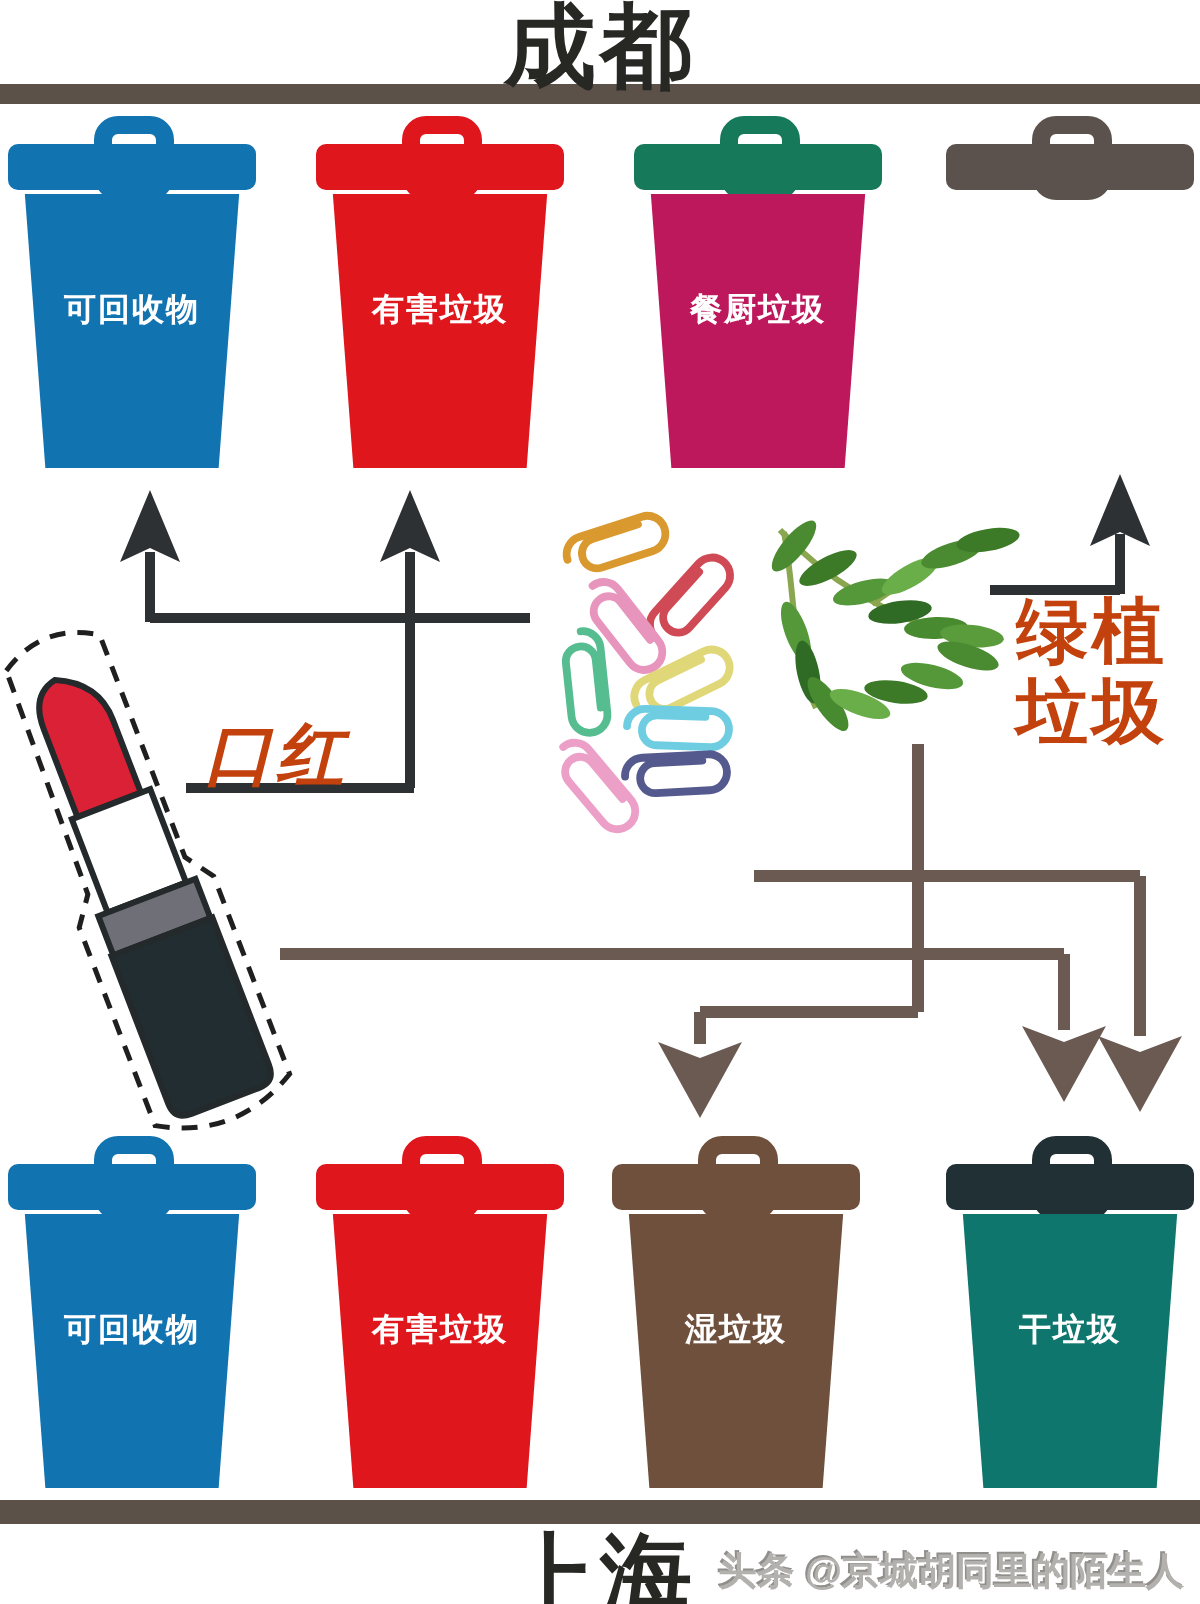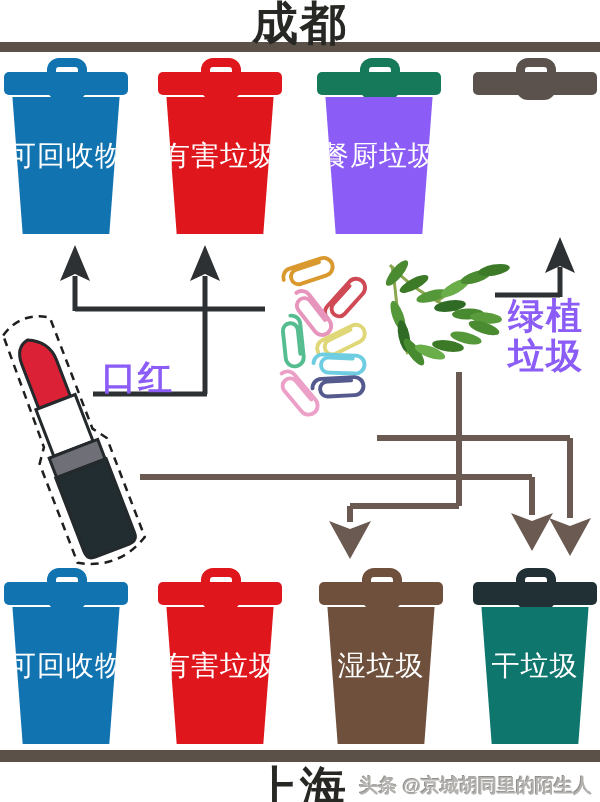--- a/index.html
+++ b/index.html
@@ -12,25 +12,25 @@
   .bar{position:absolute;left:0;width:600px;background:#5b5148;z-index:1;}
   .bar.top-bar{top:42px;height:10px;}
   .bar.bottom-bar{top:750px;height:12px;}
   .bin{position:absolute;width:124px;height:176px;z-index:2;}
   .bin-handle{position:absolute;left:43px;top:0;width:22px;height:24px;
               border:9px solid #000;border-radius:12px;}
   .bin-lid{position:absolute;left:0;top:14px;width:124px;height:23px;border-radius:5px;}
   .bin-body{position:absolute;left:5px;top:39px;width:114px;height:137px;
             clip-path:polygon(3% 0,97% 0,88% 100%,12% 100%);
             display:flex;align-items:center;justify-content:center;}
-  .bin-label{color:#ffffff;font-weight:normal;font-size:28px;letter-spacing:1px;
+  .bin-label{color:#ffffff;font-weight:bold;font-size:16px;letter-spacing:1px;
              margin-top:-20px;white-space:nowrap;}
   .overlay{position:absolute;left:0;top:0;z-index:3;}
-  .mid-label{position:absolute;font-weight:bold;color:#8b5cf6;z-index:4;}
-  .lipstick-label{left:102px;top:355px;font-size:34px;letter-spacing:2px;}
+  .mid-label{position:absolute;font-weight:bold;color:#c2410c;z-index:4;}
+  .lipstick-label{left:102px;top:355px;font-size:34px;letter-spacing:2px;font-style:italic;}
   .paperclip-label{left:274px;top:412px;font-size:36px;letter-spacing:1px;}
   .plant-label{left:508px;top:296px;font-size:36px;line-height:40px;white-space:pre-line;letter-spacing:2px;}
   .watermark{position:absolute;right:8px;top:773px;font-size:19px;font-weight:bold;
              color:#b3b1ae;text-shadow:1px 1px 0 #ffffff,-1px -1px 0 #918f8c;z-index:5;}
 </style>
 </head>
 <body>
 
 <div class="stage">
 
@@ -47,21 +47,21 @@
   <div class="bin" style="left:158px;top:58px">
     <div class="bin-handle" style="border-color: rgb(224, 22, 29);"></div>
     <div class="bin-lid" style="background-color: rgb(224, 22, 29);"></div>
     <div class="bin-body" style="background-color: rgb(224, 22, 29);">
       <span class="bin-label">有害垃圾</span>
     </div>
   </div>
   <div class="bin" style="left:317px;top:58px">
     <div class="bin-handle" style="border-color: rgb(21, 121, 90);"></div>
     <div class="bin-lid" style="background-color: rgb(21, 121, 90);"></div>
-    <div class="bin-body" style="background-color: #8b5cf6; align-items: center;">
+    <div class="bin-body" style="background-color: #be185d; align-items: center;">
       <span class="bin-label">餐厨垃圾</span>
     </div>
   </div>
   <div class="bin" style="left:473px;top:58px">
     <div class="bin-handle" style="border-color: rgb(91, 82, 77);"></div>
     <div class="bin-lid" style="background-color: rgb(91, 82, 77);"></div>
   </div>
 
   <div class="bin" style="left:4px;top:568px">
     <div class="bin-handle" style="border-color: rgb(17, 115, 176);"></div>
@@ -70,21 +70,21 @@
       <span class="bin-label">可回收物</span>
     </div>
   </div>
   <div class="bin" style="left:158px;top:568px">
     <div class="bin-handle" style="border-color: rgb(224, 22, 29);"></div>
     <div class="bin-lid" style="background-color: rgb(224, 22, 29);"></div>
     <div class="bin-body" style="background-color: rgb(224, 22, 29);">
       <span class="bin-label">有害垃圾</span>
     </div>
   </div>
-  <div class="bin" style="left:319px;top:568px">
+  <div class="bin" style="left:306px;top:568px">
     <div class="bin-handle" style="border-color: rgb(111, 80, 61);"></div>
     <div class="bin-lid" style="background-color: rgb(111, 80, 61);"></div>
     <div class="bin-body" style="background-color: rgb(111, 80, 61);">
       <span class="bin-label">湿垃圾</span>
     </div>
   </div>
   <div class="bin" style="left:473px;top:568px">
     <div class="bin-handle" style="border-color: rgb(32, 48, 52);"></div>
     <div class="bin-lid" style="background-color: rgb(32, 48, 52);"></div>
     <div class="bin-body" style="background-color: #0f766e;">

